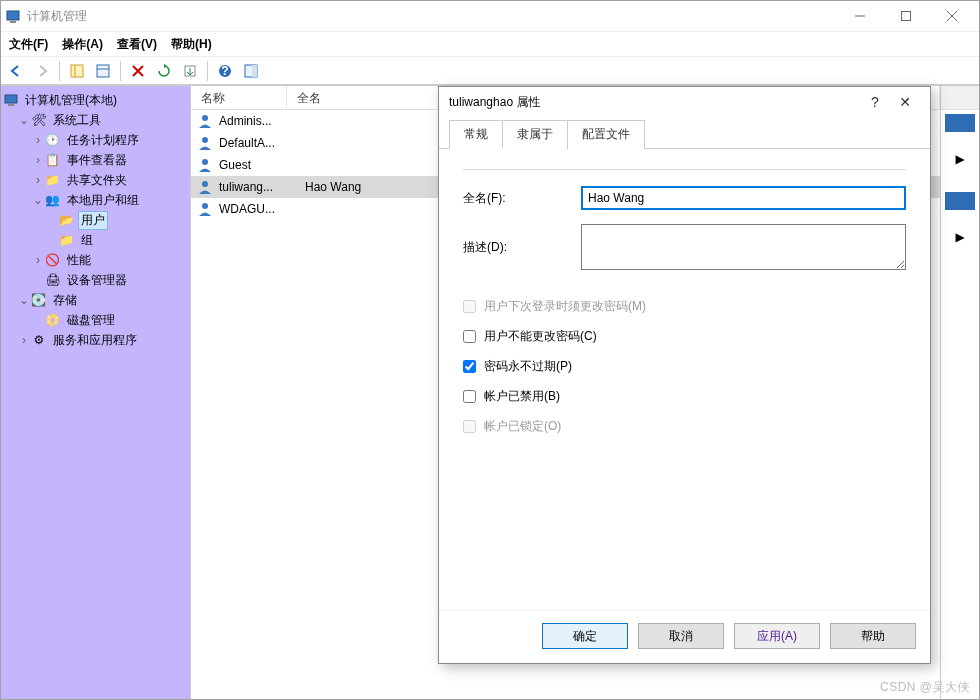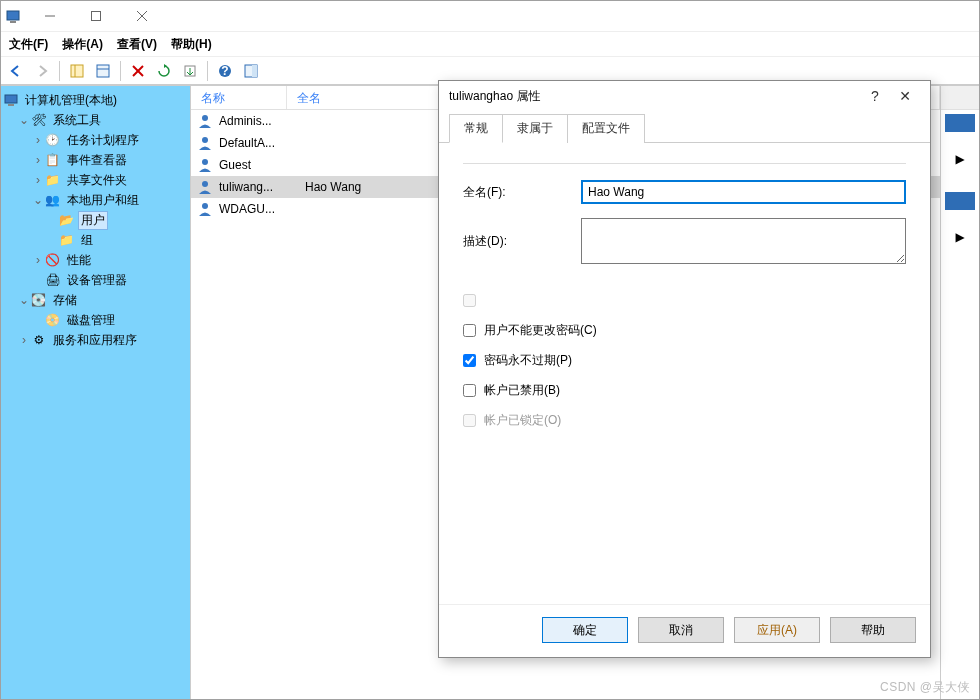--- a/index.html
+++ b/index.html
@@ -14,26 +14,26 @@
 .win-btn { width: 46px; height: 30px; display: flex; align-items: center; justify-content: center; color: #777; }
 
 .menubar { height: 26px; display: flex; align-items: center; padding: 0 8px; gap: 14px; border-top:1px solid #eee; border-bottom:1px solid #eee;}
 .menubar span { color: #000; font-weight: bold; }
 
 .toolbar { height: 28px; display: flex; align-items: center; padding: 0 4px; gap: 4px; border-bottom: 1px solid #ccc; background:#fff;}
 .tb-btn { width: 22px; height: 22px; display: flex; align-items: center; justify-content: center; border:1px solid transparent;}
 .tb-sep { width:1px; height:20px; background:#ccc; margin:0 2px;}
 
 .body { flex:1; display:flex; border-top:1px solid #ccc; min-height:0;}
-.tree-pane { width: 190px; border-right:1px solid #ccc; padding: 4px 2px; overflow:auto; background:#7dd3fc;}
+.tree-pane { width: 190px; border-right:1px solid #ccc; padding: 4px 2px; overflow:auto; background:#c4b5fd;}
 .list-pane { flex:1; display:flex; flex-direction:column; border-right:1px solid #ccc; min-width:0;}
 .actions-pane { width:38px; background:#fff; display:flex; flex-direction:column;}
 
 .list-header { height:24px; display:flex; border-bottom:1px solid #e0e0e0; background:#fff;}
-.lh-col { padding:4px 10px; border-right:1px solid #e5e5e5; color:#3b82f6;}
+.lh-col { padding:4px 10px; border-right:1px solid #e5e5e5; color:#404040;}
 .list-body { flex:1; overflow:auto;}
 .list-row { height:22px; display:flex; align-items:center; padding:0 6px;}
 .list-row.selected { background:#d9d9d9;}
 .user-icon { width:16px; height:16px; margin-right:6px; flex:none;}
 .cell-name { width:86px; overflow:hidden; text-overflow:ellipsis; white-space:nowrap;}
 .cell-full { flex:1; overflow:hidden; text-overflow:ellipsis; white-space:nowrap;}
 
 .tree-row { display:flex; align-items:center; height:20px; white-space:nowrap;}
 .tw { display:inline-block; width:14px; text-align:center; color:#666;}
 .t-icon { width:16px; height:16px; margin-right:4px; display:flex; align-items:center; justify-content:center; flex:none;}
@@ -41,21 +41,21 @@
 .t-label { padding:0 2px;}
 .ind1{padding-left:14px;} .ind2{padding-left:28px;} .ind3{padding-left:42px;}
 
 .actions-pane .ap-head { height:24px; border-bottom:1px solid #e0e0e0; background:#f0f0f0; display:flex; align-items:center; padding:0 4px;}
 .actions-pane .ap-strip { flex:1; display:flex; flex-direction:column; gap:20px; padding-top:4px; align-items:center;}
 .ap-arrow { width:18px; text-align:center; color:#000;}
 .ap-bar { width:28px; height:12px; background:#4a8; }
 .ap-bar.blue { background:#2e6db5; height:18px; width:30px;}
 
 
-.dialog { position:absolute; left:438px; top:80px; width:493px; height:578px; background:#fff; border:1px solid #888; box-shadow: 4px 4px 12px rgba(0,0,0,.25); display:flex; flex-direction:column;}
+.dialog { position:absolute; left:438px; top:86px; width:493px; height:578px; background:#fff; border:1px solid #888; box-shadow: 4px 4px 12px rgba(0,0,0,.25); display:flex; flex-direction:column;}
 .dlg-title { height:30px; display:flex; align-items:center; padding:0 10px;}
 .dlg-title .dt-text { flex:1; color:#000;}
 .dlg-title .dt-help { width:30px; text-align:center; color:#333; font-size:14px;}
 .dlg-title .dt-close { width:30px; text-align:center; color:#333; font-size:14px;}
 .dlg-tabs { display:flex; padding-left:10px; margin-top:2px; border-bottom:1px solid #ccc; gap:0;}
 .dlg-tab { padding:5px 14px 5px; border:1px solid #ccc; border-bottom:none; margin-right:-1px; background:#fff; color:#333; position:relative; top:1px;}
 .dlg-tab.active { background:#fff; border-bottom:1px solid #fff; z-index:1;}
 .dlg-body { flex:1; padding:18px 24px 4px; display:flex; flex-direction:column;}
 
 .userhdr { display:flex; align-items:center; gap:18px; padding:4px 0 14px;}
@@ -69,36 +69,37 @@
 .txa { flex:1; height:46px; border:1px solid #7a7a7a; }
 
 .chk { display:flex; align-items:center; height:24px; margin-bottom:6px;}
 .chk input { width:13px; height:13px; margin:0 8px 0 0;}
 .chk.disabled { color:#9a9a9a;}
 .chk.disabled input { accent-color:#bbb;}
 
 .dlg-buttons { display:flex; justify-content:flex-end; gap:10px; padding:12px 14px 14px; border-top:1px solid #eee;}
 .btn { min-width:86px; height:26px; border:1px solid #adadad; background:#e1e1e1; text-align:center; line-height:24px; padding:0 10px;}
 .btn.primary { border:1px solid #0078d7; background:#e5f1fb;}
-.btn.disabled { color:#a16207; background:#efefef;}
+.btn.disabled { color:#4c1d95; background:#efefef;}
 
 .watermark { position:absolute; right:10px; bottom:4px; color:#bcbcbc; font-size:12px; letter-spacing:.5px;}
 </style>
 </head>
 <body>
 
 <div class="window">
 
   <div class="titlebar">
     <span class="icon-slot">
       <svg width="16" height="16">
           <rect x="2" y="3" width="12" height="9" fill="#3a78c2" stroke="#205081"></rect>
           <rect x="5" y="13" width="6" height="2" fill="#888"></rect>
         </svg>
     </span>
+    <span class="title">计算机管理</span>
     <div class="win-controls">
       <div class="win-btn">
           <svg width="10" height="10">
             <line x1="0" y1="5" x2="10" y2="5" stroke="#666"></line>
           </svg>
         </div>
       <div class="win-btn">
           <svg width="10" height="10">
             <rect x="0.5" y="0.5" width="9" height="9" fill="none" stroke="#666"></rect>
           </svg>
@@ -335,20 +336,21 @@
     </div>
     <div class="form-row" style="align-items:center">
       <span class="lbl">描述(D):</span>
       <textarea class="txa" style=""></textarea>
     </div>
 
     <div style="height:10px"></div>
 
     <label class="chk disabled">
       <input type="checkbox" disabled="" style="">
+      <span>用户下次登录时须更改密码(M)</span>
     </label>
     <label class="chk">
       <input type="checkbox" style="">
       <span>用户不能更改密码(C)</span>
     </label>
     <label class="chk">
       <input type="checkbox" checked="" style="">
       <span>密码永不过期(P)</span>
     </label>
     <label class="chk">

